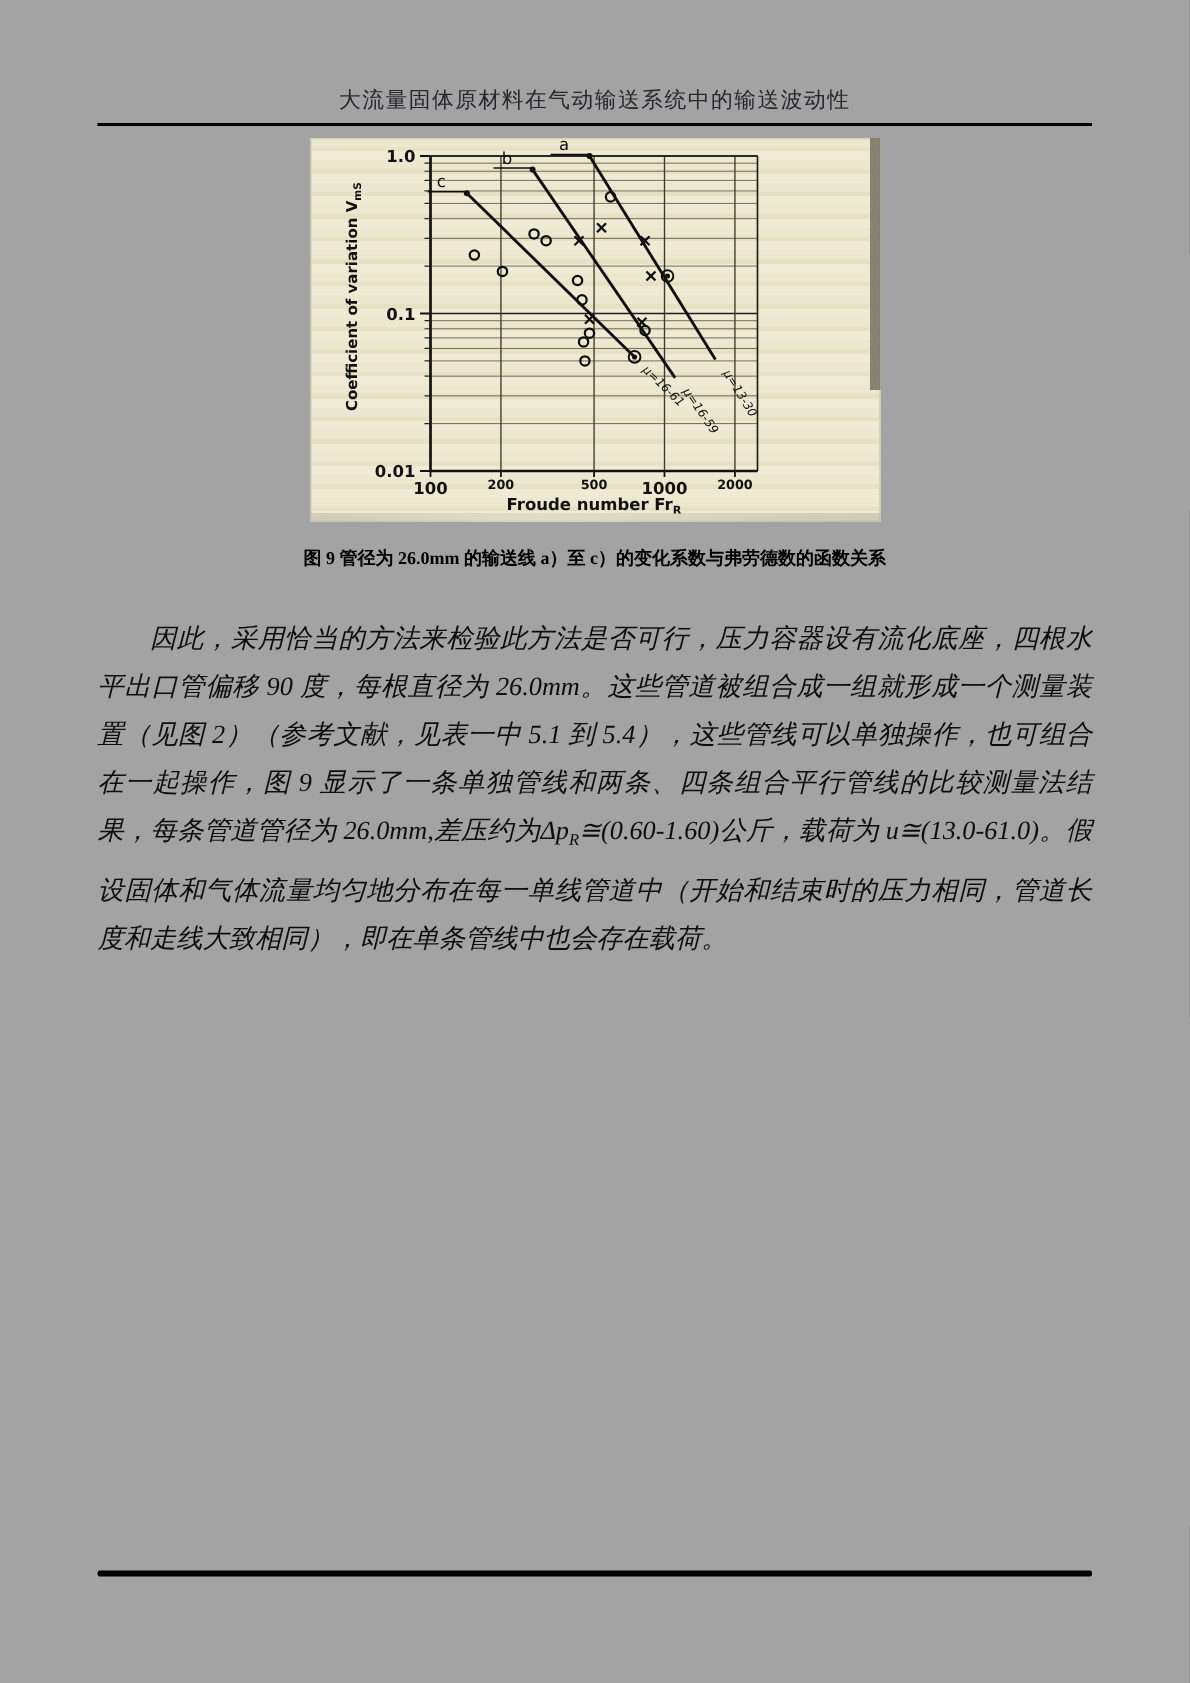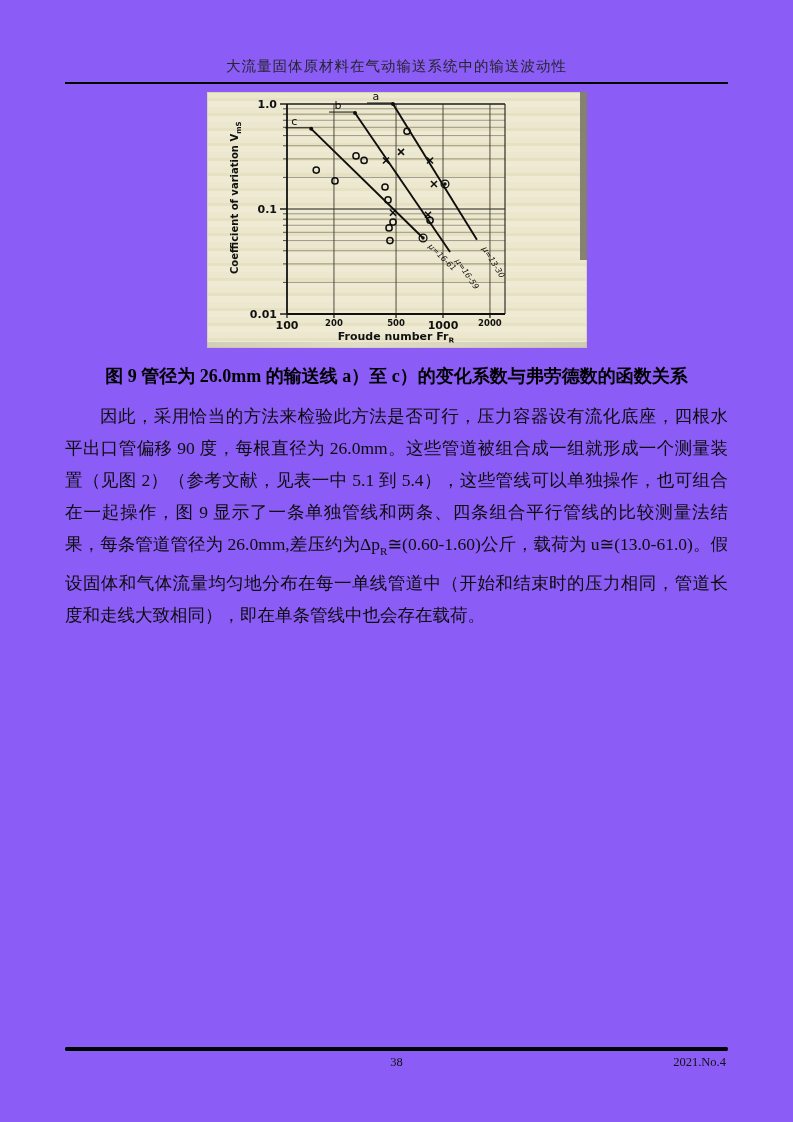--- a/index.html
+++ b/index.html
@@ -1,20 +1,20 @@
 <!DOCTYPE html>
 <html lang="zh"><head>
 <meta charset="utf-8">
 <style>
   html,body{margin:0;padding:0;background:#888;}
   .page{
     position:relative;
     width:793px;height:1122px;
     margin:0 auto;
-    background:#8b5cf6;
+    background:#a3a3a3;
     font-family:"Liberation Serif","DejaVu Serif",serif;
     color:#111;
     overflow:hidden;
   }
   .content{position:absolute;left:65px;right:65px;top:0;}
   
   .header-title{
     margin-top:57px;
     text-align:center;
     font-size:14.5px;
@@ -43,26 +43,26 @@
   }
   .scan-smudge{
     position:absolute;left:0;bottom:0;
     width:100%;height:6px;
     background:linear-gradient(90deg,#b9b5a2,#d6d2bd 40%,#b4b09d);
     opacity:.55;
   }
   figcaption{
     margin-top:15px;
     text-align:center;
-    font-size:18px;
+    font-size:12px;
     font-weight:bold;
     color:#000;
   }
   
-  .body-text{margin-top:12px;}
+  .body-text{margin-top:28px;font-style:italic;}
   .body-text p{
     margin:0;
     font-size:17.5px;
     line-height:32px;
     text-align:justify;
     text-indent:2em;
     color:#0d0d0d;
   }
   .body-text sub{font-size:11px;}
   
@@ -195,18 +195,14 @@
       <figcaption>图 9 管径为 26.0mm 的输送线 a）至 c）的变化系数与弗劳德数的函数关系</figcaption>
     </figure>
 
     <main class="body-text">
       <p>因此，采用恰当的方法来检验此方法是否可行，压力容器设有流化底座，四根水平出口管偏移 90 度，每根直径为 26.0mm。这些管道被组合成一组就形成一个测量装置（见图 2）（参考文献，见表一中 5.1 到 5.4），这些管线可以单独操作，也可组合在一起操作，图 9 显示了一条单独管线和两条、四条组合平行管线的比较测量法结果，每条管道管径为 26.0mm,差压约为Δp<sub>R</sub>≅(0.60-1.60)公斤，载荷为 u≅(13.0-61.0)。假设固体和气体流量均匀地分布在每一单线管道中（开始和结束时的压力相同，管道长度和走线大致相同），即在单条管线中也会存在载荷。</p>
     </main>
   </div>
 
   <div class="footer">
     <div class="footer-rule"></div>
-    <div class="footer-row">
-      <span class="page-number">38</span>
-      <span class="issue">2021.No.4</span>
-    </div>
   </div>
 </div>
 
 </body></html>

